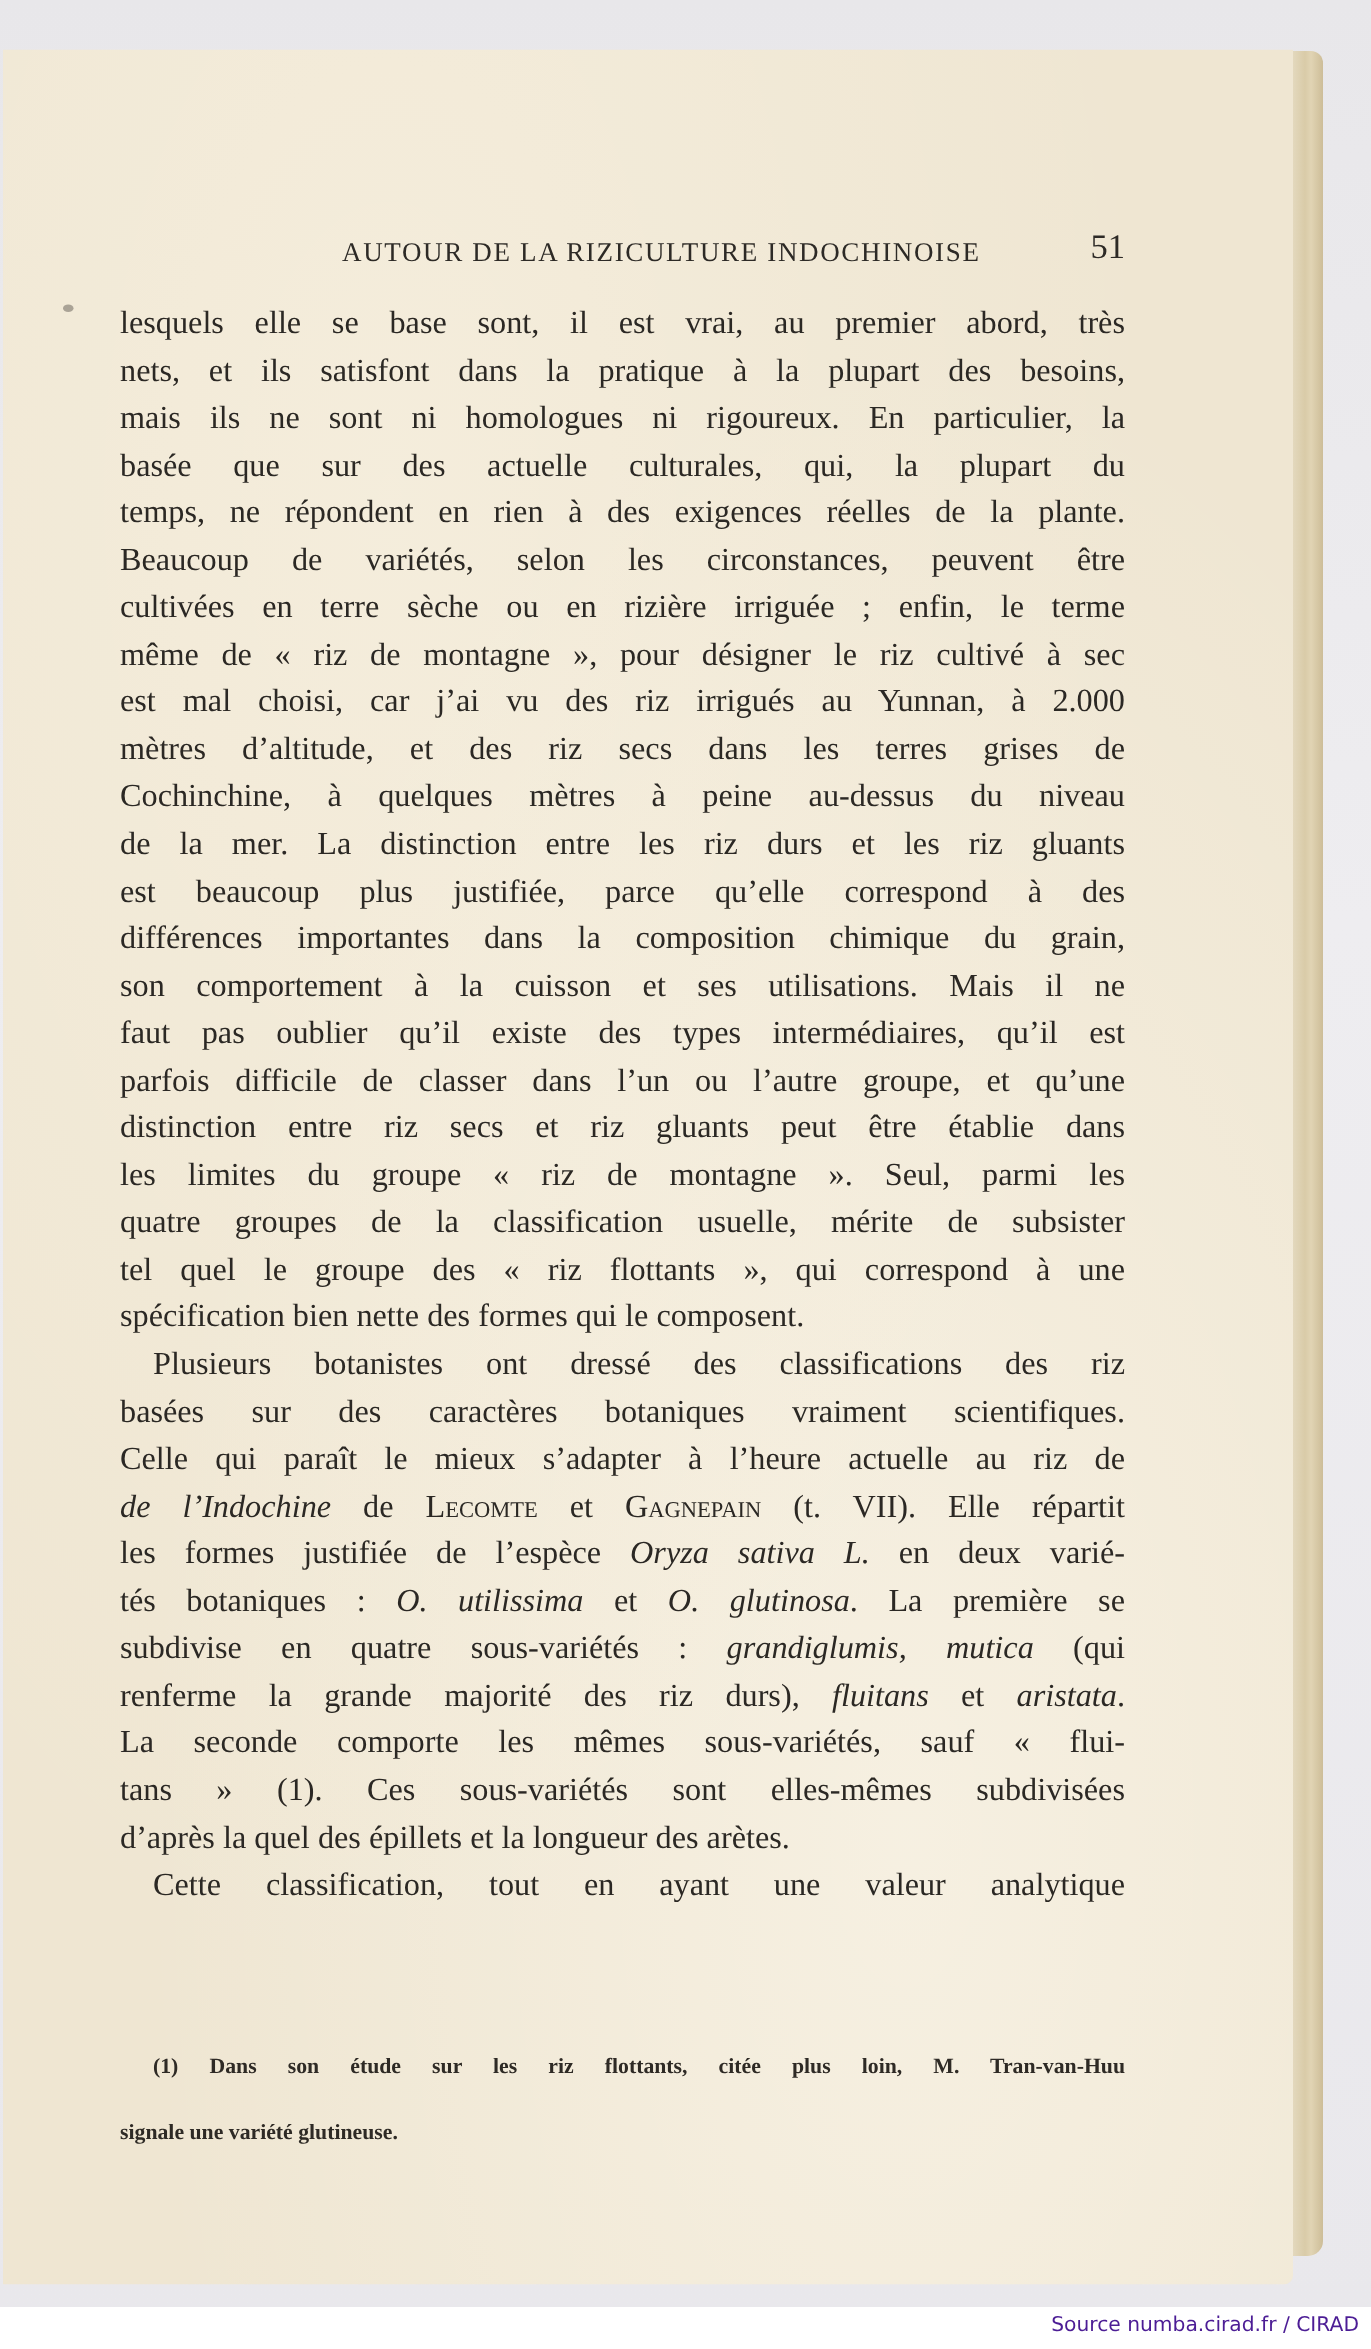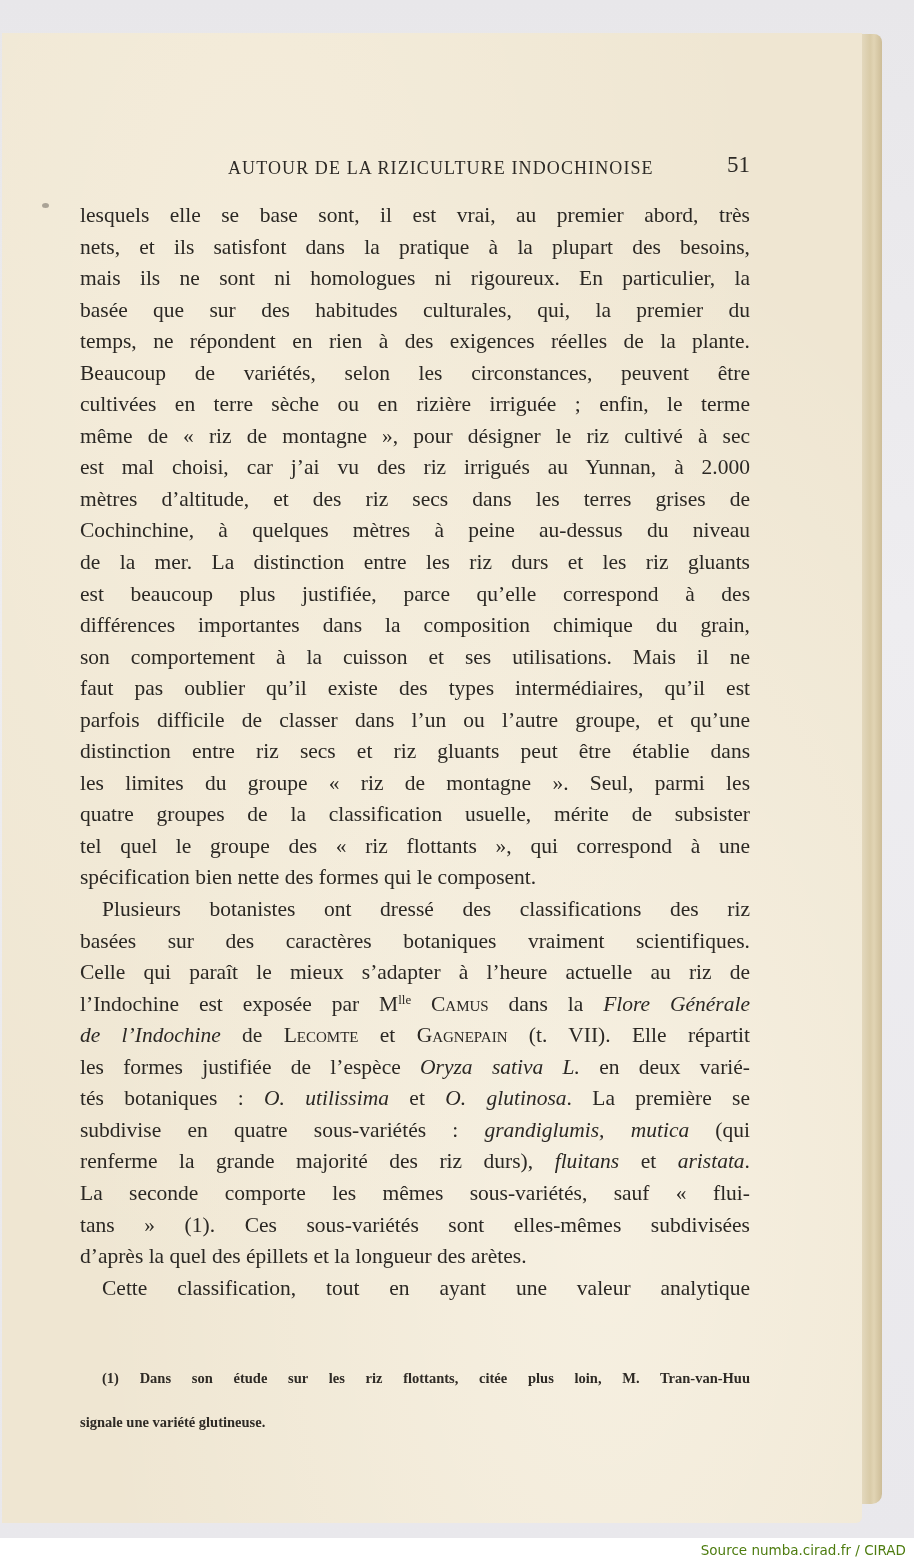--- a/index.html
+++ b/index.html
@@ -124,21 +124,21 @@
     background: #8c847a;
     border-radius: 50%;
     opacity: 0.7;
   }
   .source-caption {
     position: absolute;
     right: 8px;
     top: 1542px;
     font-family: "DejaVu Sans", "Liberation Sans", sans-serif;
     font-size: 13.5px;
-    color: #4d7c0f;
+    color: #4c1d95;
     white-space: nowrap;
   }
 </style>
 </head>
 <body>
 
 <div class="scan-bg"></div>
 <div class="page-edge"></div>
 
 <div class="page"></div>
@@ -146,21 +146,21 @@
 
 <div class="running-head">
   <span class="running-title">AUTOUR DE LA RIZICULTURE INDOCHINOISE</span>
   <span class="page-number">51</span>
 </div>
 
 <div class="body-text" id="body-text">
     <span class="line"><span>lesquels elle se base sont, il est vrai, au premier abord, très</span></span>
     <span class="line"><span>nets, et ils satisfont dans la pratique à la plupart des besoins,</span></span>
     <span class="line"><span>mais ils ne sont ni homologues ni rigoureux. En particulier, la</span></span>
-    <span class="line"><span>basée que sur des habitudes culturales, qui, la premier du</span></span>
+    <span class="line"><span>basée que sur des actuelle culturales, qui, la plupart du</span></span>
     <span class="line"><span>temps, ne répondent en rien à des exigences réelles de la plante.</span></span>
     <span class="line"><span>Beaucoup de variétés, selon les circonstances, peuvent être</span></span>
     <span class="line"><span>cultivées en terre sèche ou en rizière irriguée ; enfin, le terme</span></span>
     <span class="line"><span>même de « riz de montagne », pour désigner le riz cultivé à sec</span></span>
     <span class="line"><span>est mal choisi, car j’ai vu des riz irrigués au Yunnan, à 2.000</span></span>
     <span class="line"><span>mètres d’altitude, et des riz secs dans les terres grises de</span></span>
     <span class="line"><span>Cochinchine, à quelques mètres à peine au-dessus du niveau</span></span>
     <span class="line"><span>de la mer. La distinction entre les riz durs et les riz gluants</span></span>
     <span class="line"><span>est beaucoup plus justifiée, parce qu’elle correspond à des</span></span>
     <span class="line"><span>différences importantes dans la composition chimique du grain,</span></span>
@@ -168,21 +168,20 @@
     <span class="line"><span>faut pas oublier qu’il existe des types intermédiaires, qu’il est</span></span>
     <span class="line"><span>parfois difficile de classer dans l’un ou l’autre groupe, et qu’une</span></span>
     <span class="line"><span>distinction entre riz secs et riz gluants peut être établie dans</span></span>
     <span class="line"><span>les limites du groupe « riz de montagne ». Seul, parmi les</span></span>
     <span class="line"><span>quatre groupes de la classification usuelle, mérite de subsister</span></span>
     <span class="line"><span>tel quel le groupe des « riz flottants », qui correspond à une</span></span>
     <span class="line last"><span>spécification bien nette des formes qui le composent.</span></span>
     <span class="line indent"><span>Plusieurs botanistes ont dressé des classifications des riz</span></span>
     <span class="line"><span>basées sur des caractères botaniques vraiment scientifiques.</span></span>
     <span class="line"><span>Celle qui paraît le mieux s’adapter à l’heure actuelle au riz de</span></span>
-    <span class="line"><span>l’Indochine est exposée par M</span><sup class="sup">lle</sup><span> </span><span class="sc">Camus</span><span> dans la </span><i>Flore Générale</i></span>
     <span class="line"><i>de l’Indochine</i><span> de </span><span class="sc">Lecomte</span><span> et </span><span class="sc">Gagnepain</span><span> (t. VII). Elle répartit</span></span>
     <span class="line"><span>les formes justifiée de l’espèce </span><i>Oryza sativa L.</i><span> en deux varié-</span></span>
     <span class="line"><span>tés botaniques : </span><i>O. utilissima</i><span> et </span><i>O. glutinosa</i><span>. La première se</span></span>
     <span class="line"><span>subdivise en quatre sous-variétés : </span><i>grandiglumis, mutica</i><span> (qui</span></span>
     <span class="line"><span>renferme la grande majorité des riz durs), </span><i>fluitans</i><span> et </span><i>aristata</i><span>.</span></span>
     <span class="line"><span>La seconde comporte les mêmes sous-variétés, sauf « flui-</span></span>
     <span class="line"><span>tans » (1). Ces sous-variétés sont elles-mêmes subdivisées</span></span>
     <span class="line last"><span>d’après la quel des épillets et la longueur des arètes.</span></span>
     <span class="line indent"><span>Cette classification, tout en ayant une valeur analytique</span></span>
   </div>

